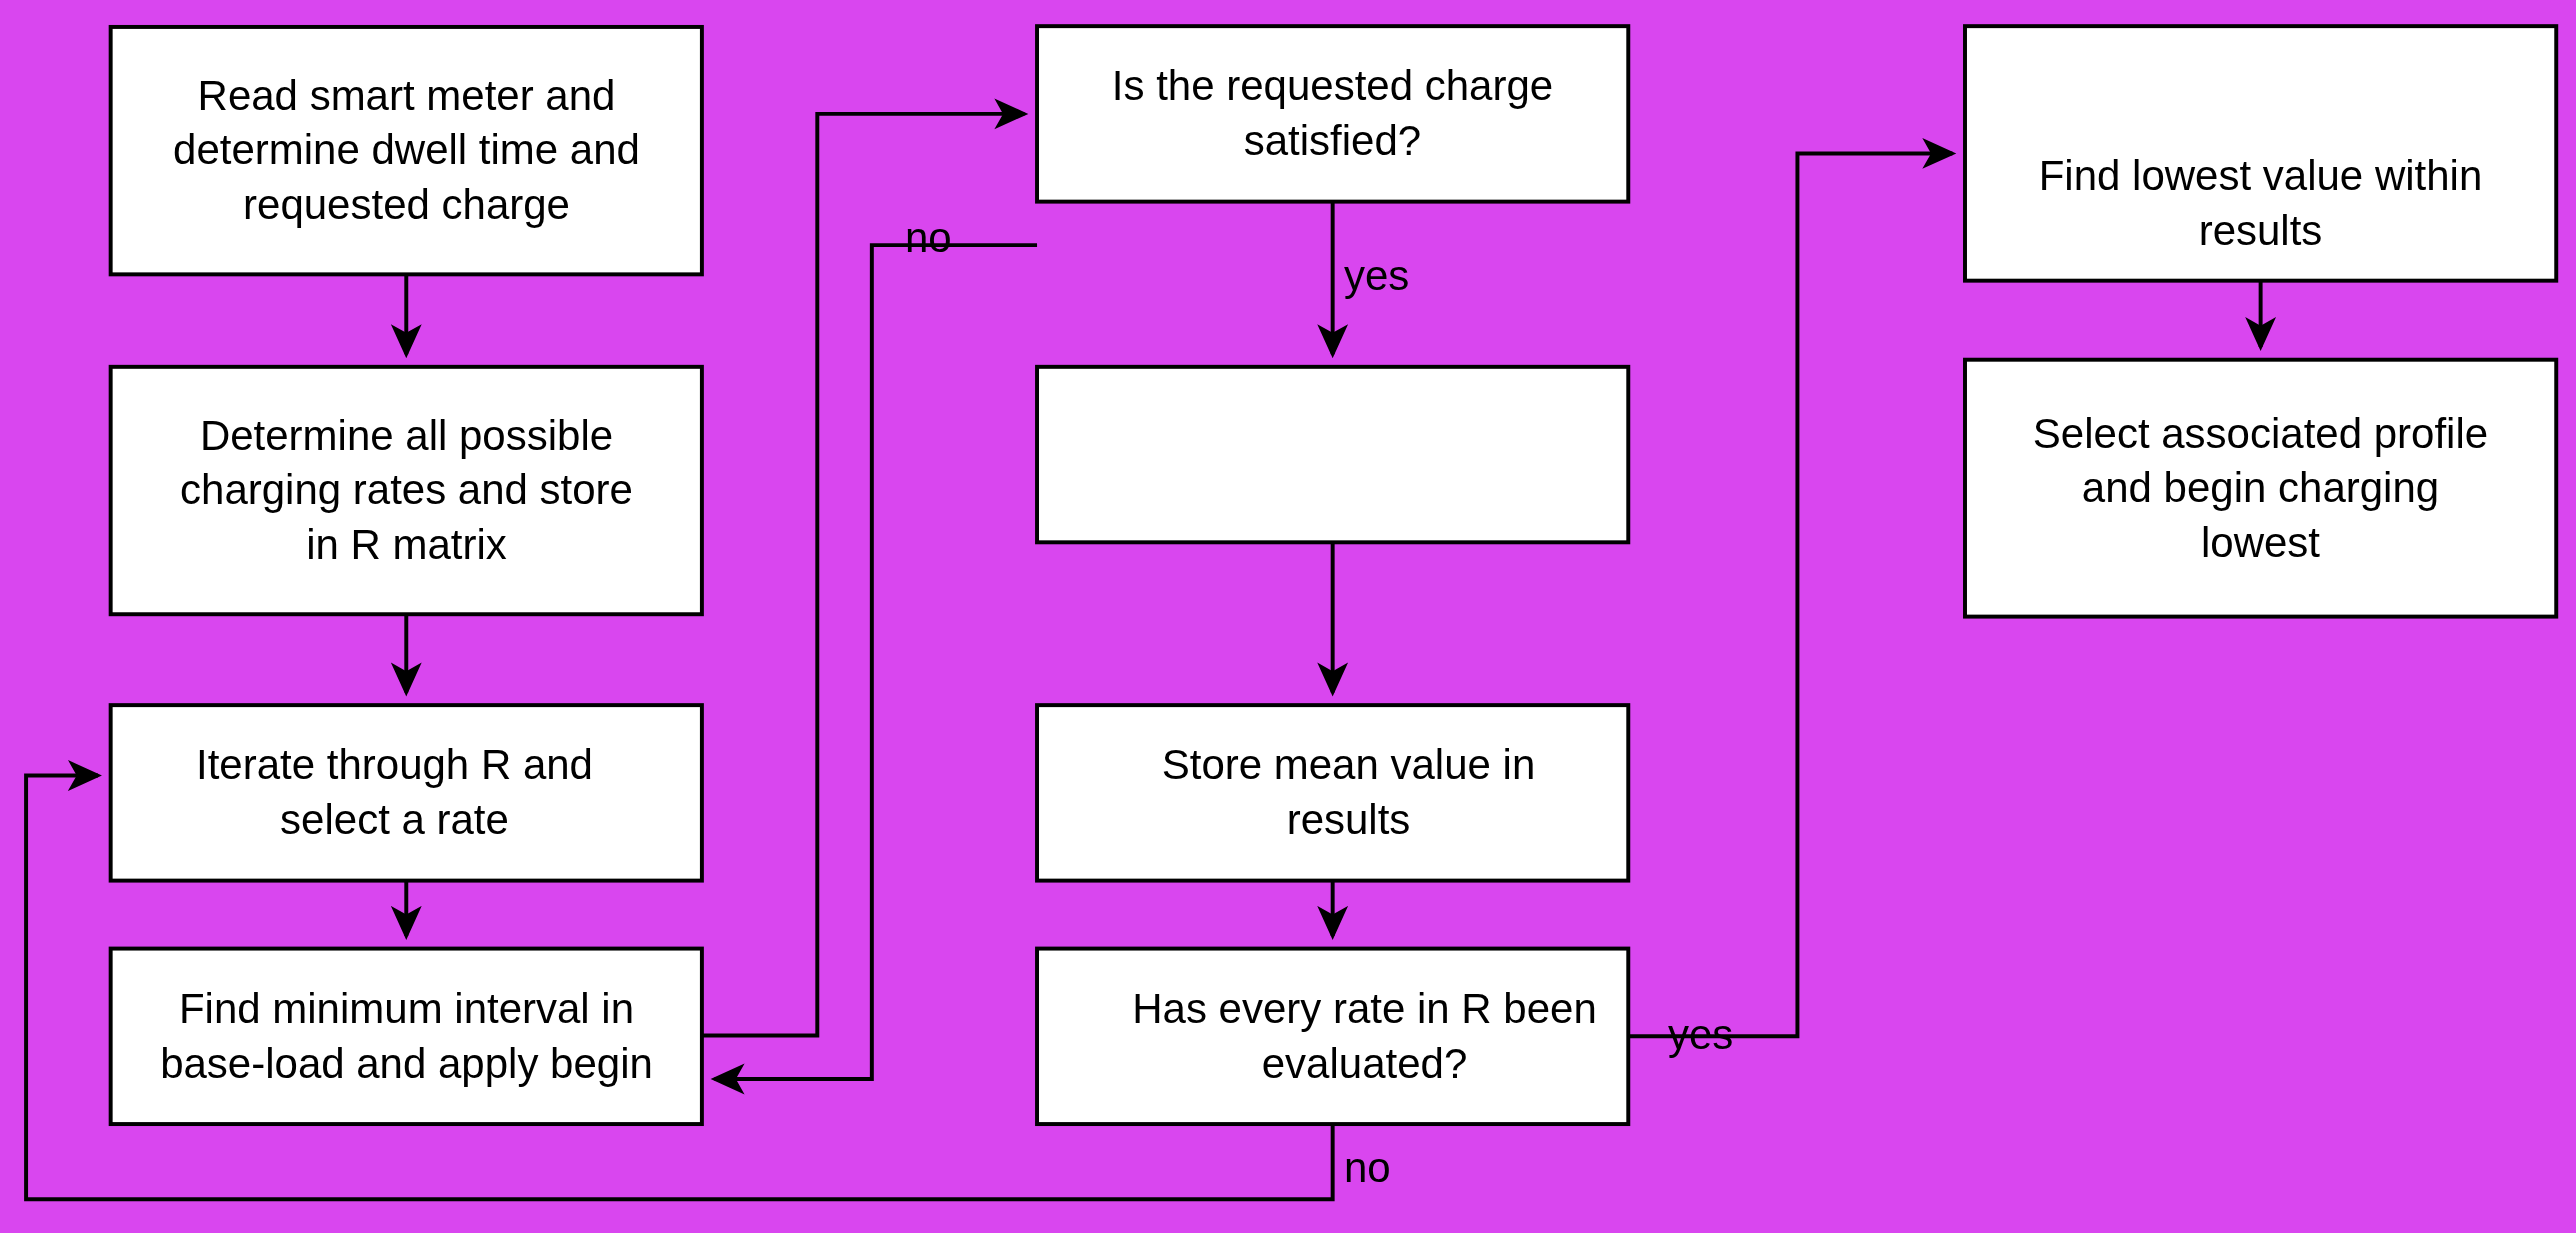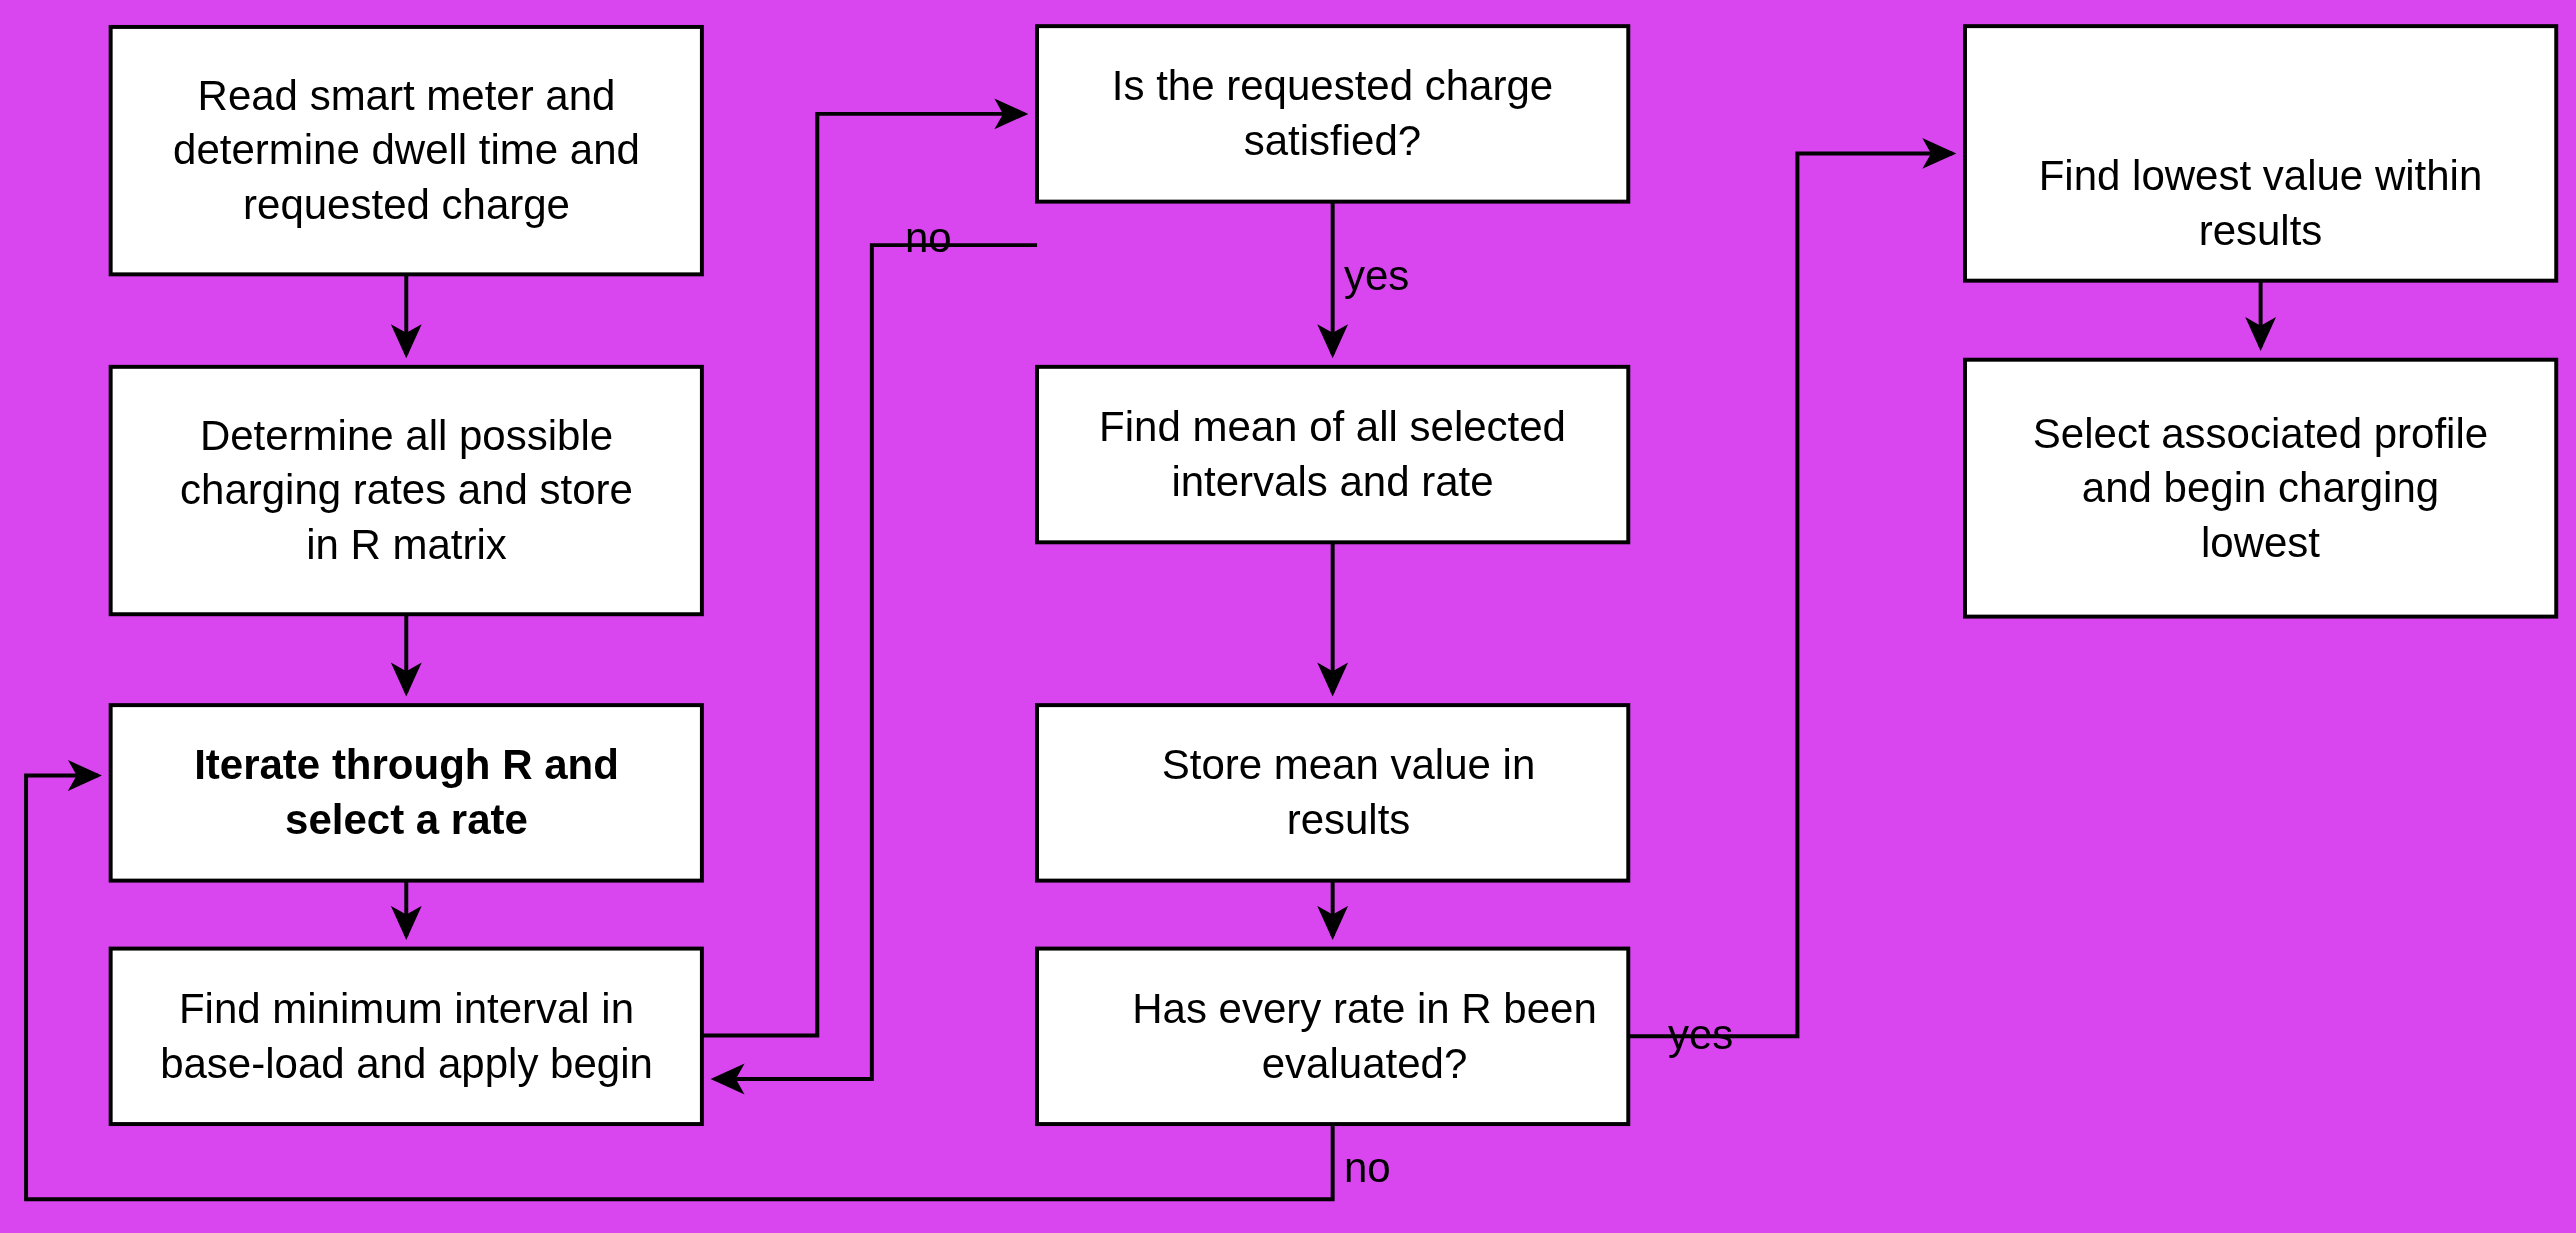--- a/index.html
+++ b/index.html
@@ -105,31 +105,29 @@
   </svg>
 
   <div class="node-text" style="left:111px; top:27px; width:591px; height:247px;">Read smart meter and
 determine dwell time and
 requested charge</div>
 
   <div class="node-text" style="left:111px; top:367px; width:591px; height:247px;">Determine all possible
 charging rates and store
 in R matrix</div>
 
-  <div class="node-text" style="left:111px; top:705px; width:591px; height:175px;font-weight:bold;">Iterate through R and
+  <div class="node-text" style="left:99px; top:705px; width:591px; height:175px;">Iterate through R and
 select a rate</div>
 
   <div class="node-text" style="left:103px; top:949px; width:607px; height:175px;">Find minimum interval in
 base-load and apply begin</div>
 
   <div class="node-text" style="left:1037px; top:26px; width:591px; height:175px;">Is the requested charge
 satisfied?</div>
 
-  <div class="node-text" style="left:1037px; top:367px; width:591px; height:175px;">Find mean of all selected
-intervals and rate</div>
 
   <div class="node-text" style="left:1037px; top:705px; width:591px; height:175px;padding-left:40px;">Store mean value in
 results</div>
 
   <div class="node-text" style="left:1037px; top:949px; width:591px; height:175px;margin-left:32px;">Has every rate in R been
 evaluated?</div>
 
   <div class="node-text" style="left:1965px; top:42px; width:591px; height:299px;margin-top:12px;">Find lowest value within
 results</div>
 

